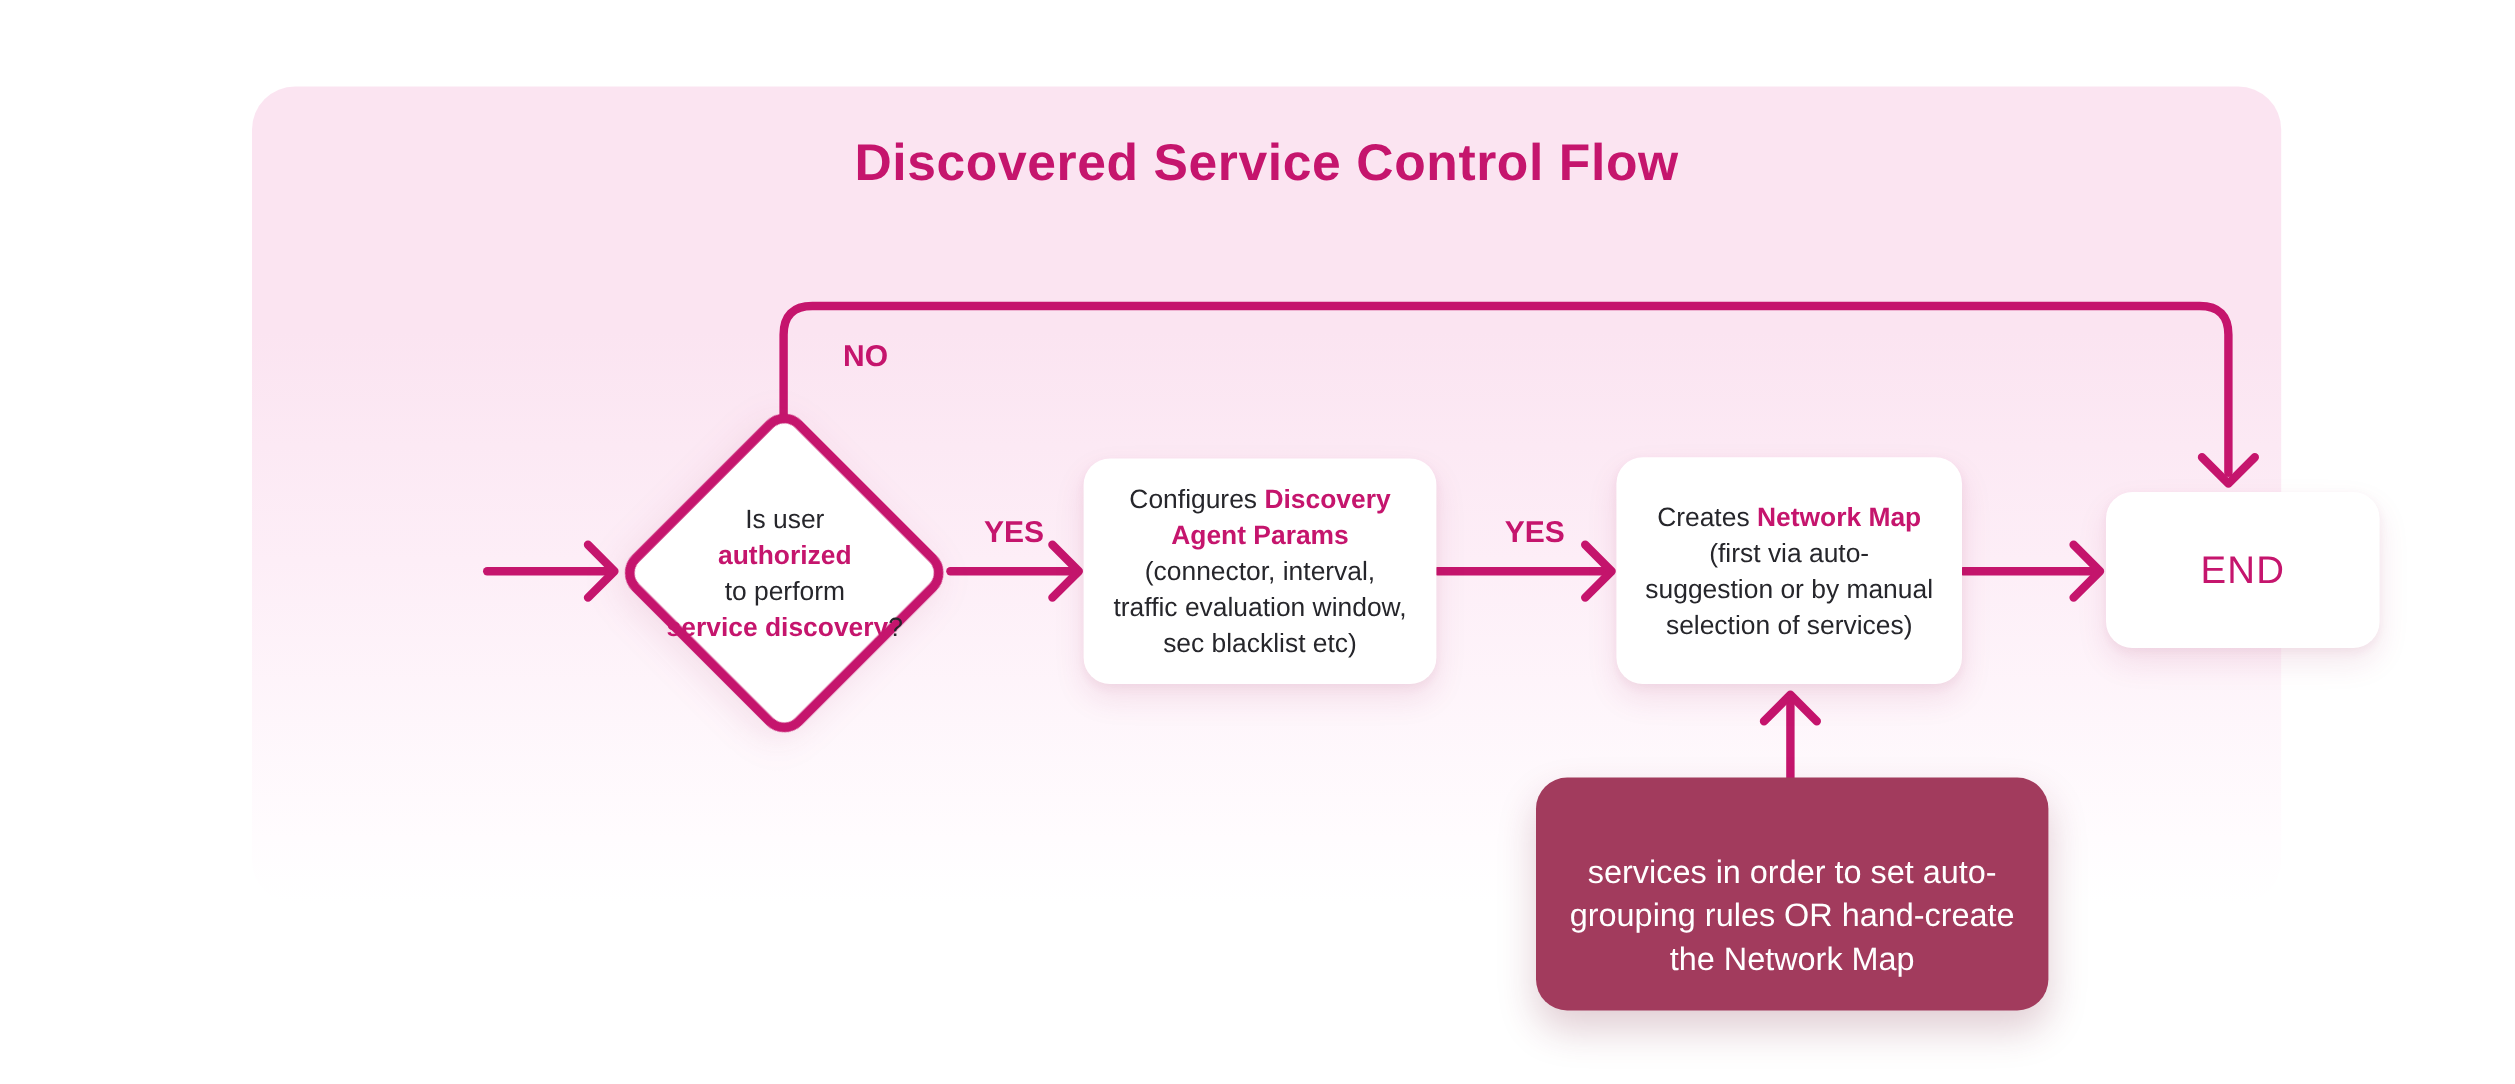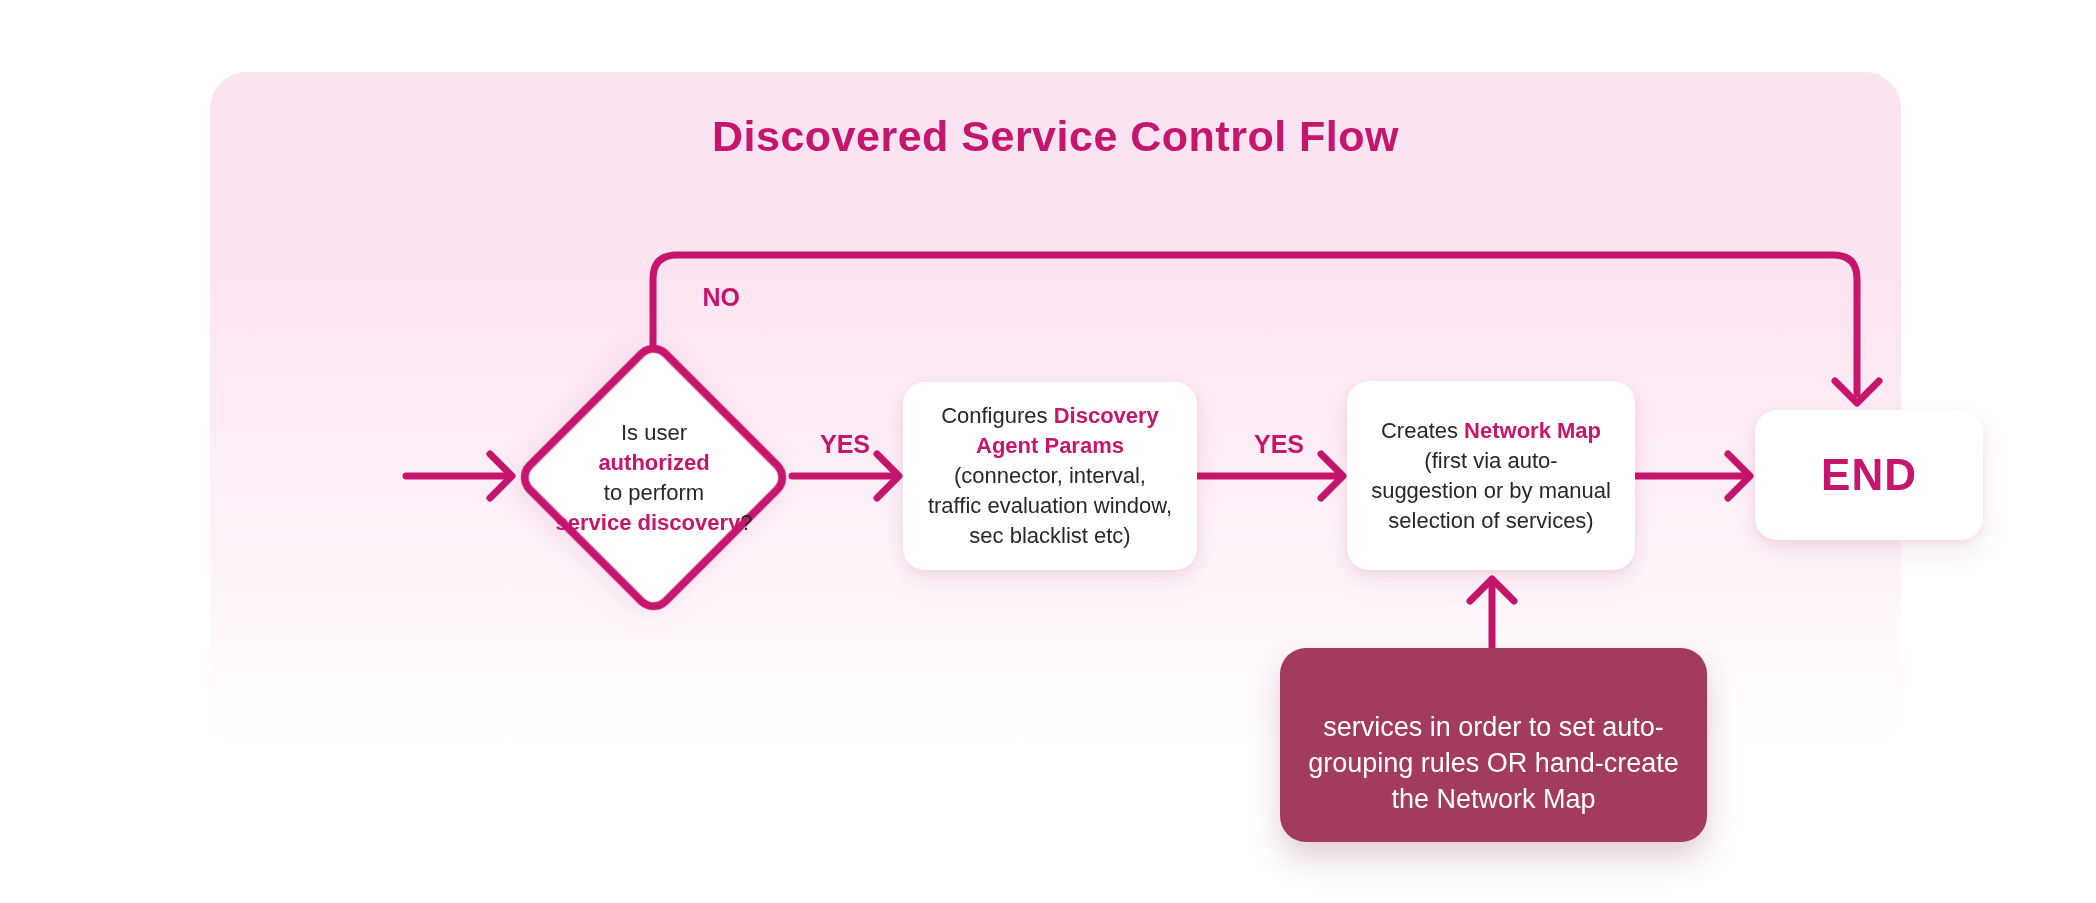--- a/index.html
+++ b/index.html
@@ -41,22 +41,22 @@
     justify-content: center;
     text-align: center;
     color: #26262b;
     z-index: 2;
   }
   .node-start   { left: 113px;  top: 402px; width: 292px; height: 148px; font-size: 23px; line-height: 32px; }
   .node-config  { left: 903px;  top: 382px; width: 294px; height: 188px; font-size: 22px; line-height: 30px; }
   .node-create  { left: 1347px; top: 381px; width: 288px; height: 189px; font-size: 22px; line-height: 30px; }
   .node-end     { left: 1755px; top: 410px; width: 228px; height: 130px; }
   .node-end .end-label {
-    font-size: 44px;
-    font-weight: bold;
+    font-size: 32px;
+    font-weight: normal;
     letter-spacing: 1px;
     color: #c5156d;
   }
   .diamond-text {
     position: absolute;
     left: 540px; top: 410px;
     width: 228px; height: 135px;
     display: flex; align-items: center; justify-content: center;
     text-align: center;
     font-size: 22px; line-height: 30px;

